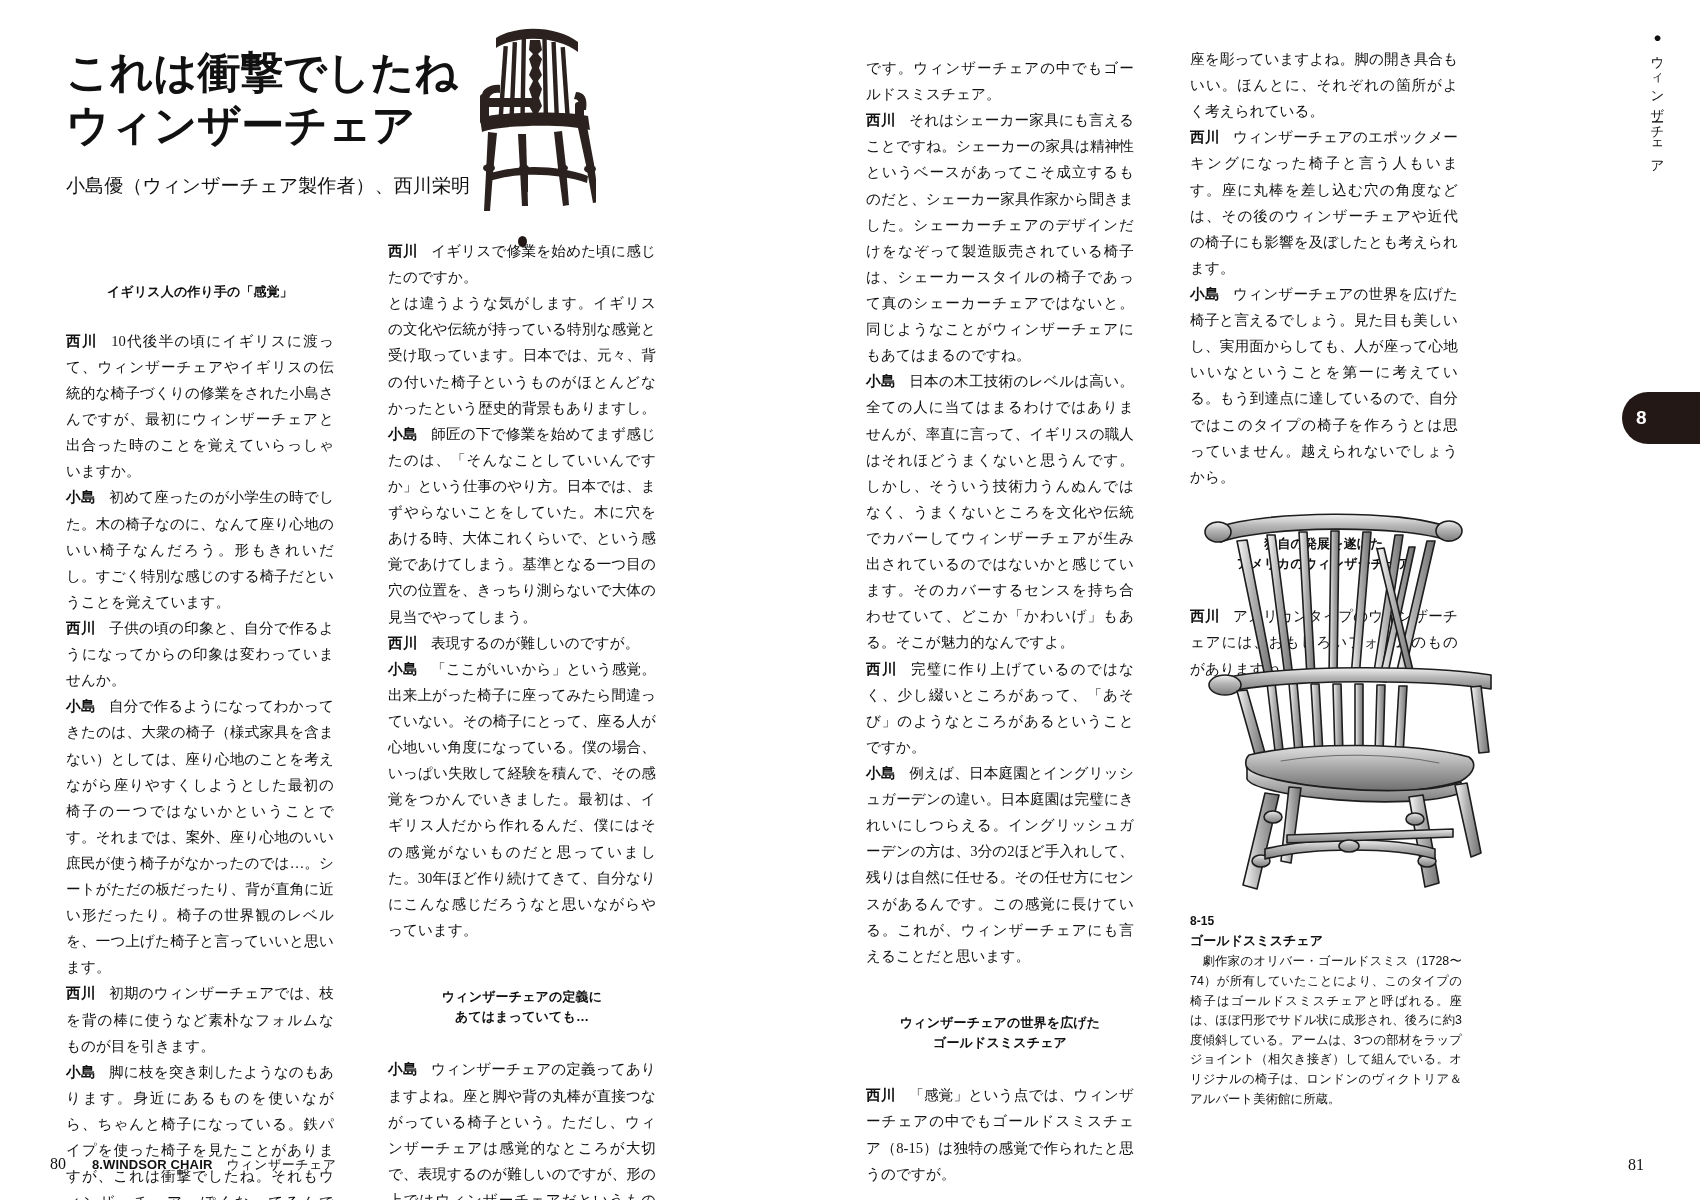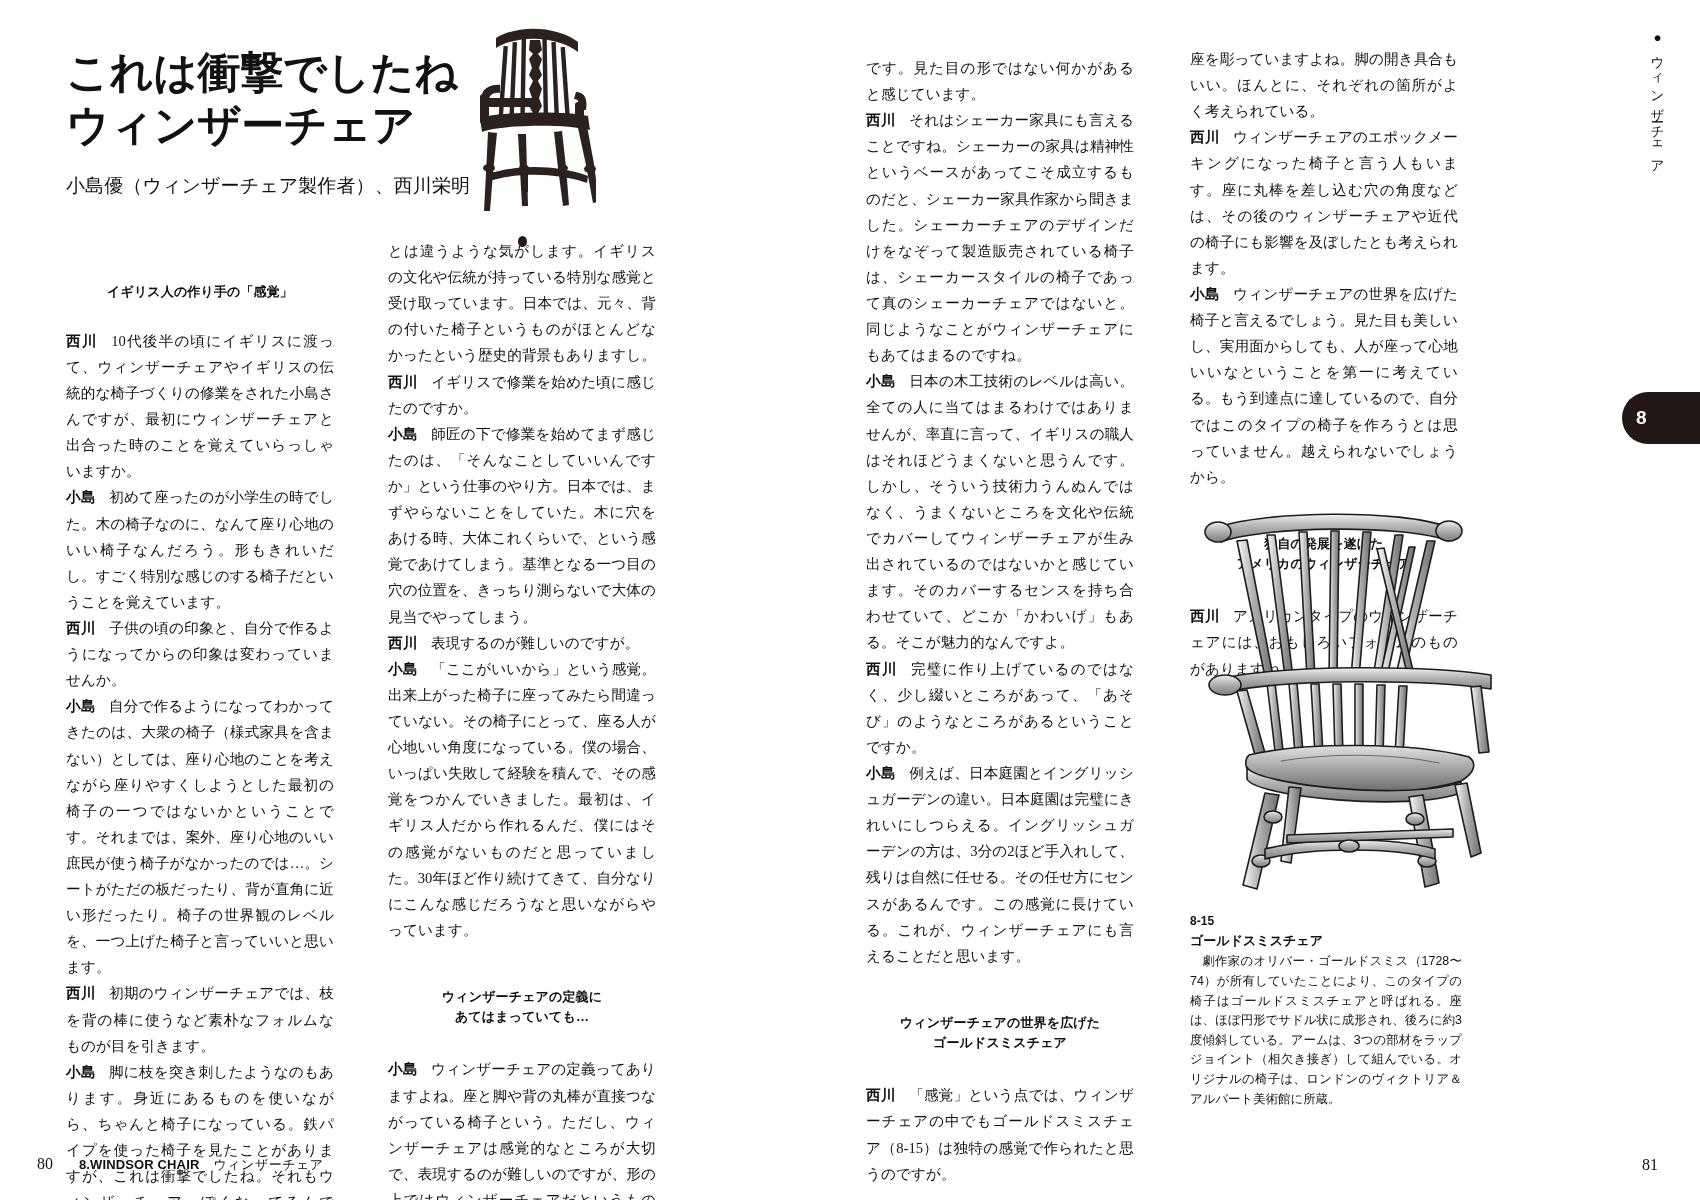--- a/index.html
+++ b/index.html
@@ -123,28 +123,28 @@
   }
 
   
   .footer {
     position: absolute; bottom: 26px;
     font-family: "Liberation Sans", "DejaVu Sans", sans-serif;
     font-size: 13px;
     color: #111;
     display: flex; align-items: baseline;
   }
-  #footer-left { left: 37px; }
+  #footer-left { left: 50px; }
   #footer-left .folio {
     font-family: "Liberation Serif", "DejaVu Serif", serif;
     font-size: 16px; margin-right: 26px;
   }
   #footer-left .chap-en { font-weight: bold; letter-spacing: .01em; }
   #footer-left .chap-jp { margin-left: 14px; letter-spacing: .04em; }
-  #footer-right { right: 42px; }
+  #footer-right { right: 56px; }
   #footer-right .folio {
     font-family: "Liberation Serif", "DejaVu Serif", serif;
     font-size: 16px;
   }
 
   
   #col2-dot {
     position: absolute; left: 518px; top: 236px;
     width: 9px; height: 11px; border-radius: 50%;
     background: #231815;
@@ -213,36 +213,36 @@
     <p class="para"><b class="spk">小島</b><span>初めて座ったのが小学生の時でした。木の椅子なのに、なんて座り心地のいい椅子なんだろう。形もきれいだし。すごく特別な感じのする椅子だということを覚えています。</span></p>
     <p class="para"><b class="spk">西川</b><span>子供の頃の印象と、自分で作るようになってからの印象は変わっていませんか。</span></p>
     <p class="para"><b class="spk">小島</b><span>自分で作るようになってわかってきたのは、大衆の椅子（様式家具を含まない）としては、座り心地のことを考えながら座りやすくしようとした最初の椅子の一つではないかということです。それまでは、案外、座り心地のいい庶民が使う椅子がなかったのでは…。シートがただの板だったり、背が直角に近い形だったり。椅子の世界観のレベルを、一つ上げた椅子と言っていいと思います。</span></p>
     <p class="para"><b class="spk">西川</b><span>初期のウィンザーチェアでは、枝を背の棒に使うなど素朴なフォルムなものが目を引きます。</span></p>
     <p class="para"><b class="spk">小島</b><span>脚に枝を突き刺したようなのもあります。身近にあるものを使いながら、ちゃんと椅子になっている。鉄パイプを使った椅子を見たことがありますが、これは衝撃でしたね。それもウィンザーチェアっぽくなってるんです。そのセンスがめちゃくちゃ大事なんだろうと思います。この感覚がわからないと、本当のウィンザーチェアを作れない。</span></p>
 
   </div>
 
   <div id="col2-dot"></div>
   <div class="col" id="col2">
+    <p class="para"><b class="spk">西川</b><span>イギリスで修業を始めた頃に感じたのですか。</span></p>
     <p class="para">とは違うような気がします。イギリスの文化や伝統が持っている特別な感覚と受け取っています。日本では、元々、背の付いた椅子というものがほとんどなかったという歴史的背景もありますし。</p>
-    <p class="para"><b class="spk">西川</b><span>イギリスで修業を始めた頃に感じたのですか。</span></p>
     <p class="para"><b class="spk">小島</b><span>師匠の下で修業を始めてまず感じたのは、「そんなことしていいんですか」という仕事のやり方。日本では、まずやらないことをしていた。木に穴をあける時、大体これくらいで、という感覚であけてしまう。基準となる一つ目の穴の位置を、きっちり測らないで大体の見当でやってしまう。</span></p>
     <p class="para"><b class="spk">西川</b><span>表現するのが難しいのですが。</span></p>
     <p class="para"><b class="spk">小島</b><span>「ここがいいから」という感覚。出来上がった椅子に座ってみたら間違っていない。その椅子にとって、座る人が心地いい角度になっている。僕の場合、いっぱい失敗して経験を積んで、その感覚をつかんでいきました。最初は、イギリス人だから作れるんだ、僕にはその感覚がないものだと思っていました。30年ほど作り続けてきて、自分なりにこんな感じだろうなと思いながらやっています。</span></p>
 
     <h2 class="sec-head mid">
       <span>ウィンザーチェアの定義に</span><br>
       <span>あてはまっていても…</span>
     </h2>
 
     <p class="para"><b class="spk">小島</b><span>ウィンザーチェアの定義ってありますよね。座と脚や背の丸棒が直接つながっている椅子という。ただし、ウィンザーチェアは感覚的なところが大切で、表現するのが難しいのですが、形の上ではウィンザーチェアだというものでも、ウィンザーチェアには見えないものがある。例えば、イギリスの家具メーカーが量産しているタイプのものなど。僕は、形だけで定義したくないん</span></p>
   </div>
 
   <div class="col" id="col3">
-    <p class="para">です。見た目の形ではない何かがあると感じています。</p>
+    <p class="para">です。ウィンザーチェアの中でもゴールドスミスチェア。</p>
     <p class="para"><b class="spk">西川</b><span>それはシェーカー家具にも言えることですね。シェーカーの家具は精神性というベースがあってこそ成立するものだと、シェーカー家具作家から聞きました。シェーカーチェアのデザインだけをなぞって製造販売されている椅子は、シェーカースタイルの椅子であって真のシェーカーチェアではないと。同じようなことがウィンザーチェアにもあてはまるのですね。</span></p>
     <p class="para"><b class="spk">小島</b><span>日本の木工技術のレベルは高い。全ての人に当てはまるわけではありませんが、率直に言って、イギリスの職人はそれほどうまくないと思うんです。しかし、そういう技術力うんぬんではなく、うまくないところを文化や伝統でカバーしてウィンザーチェアが生み出されているのではないかと感じています。そのカバーするセンスを持ち合わせていて、どこか「かわいげ」もある。そこが魅力的なんですよ。</span></p>
     <p class="para"><b class="spk">西川</b><span>完璧に作り上げているのではなく、少し綴いところがあって、「あそび」のようなところがあるということですか。</span></p>
     <p class="para"><b class="spk">小島</b><span>例えば、日本庭園とイングリッシュガーデンの違い。日本庭園は完璧にきれいにしつらえる。イングリッシュガーデンの方は、3分の2ほど手入れして、残りは自然に任せる。その任せ方にセンスがあるんです。この感覚に長けている。これが、ウィンザーチェアにも言えることだと思います。</span></p>
 
     <h2 class="sec-head mid">
       <span>ウィンザーチェアの世界を広げた</span><br>
       <span>ゴールドスミスチェア</span>
     </h2>
 

